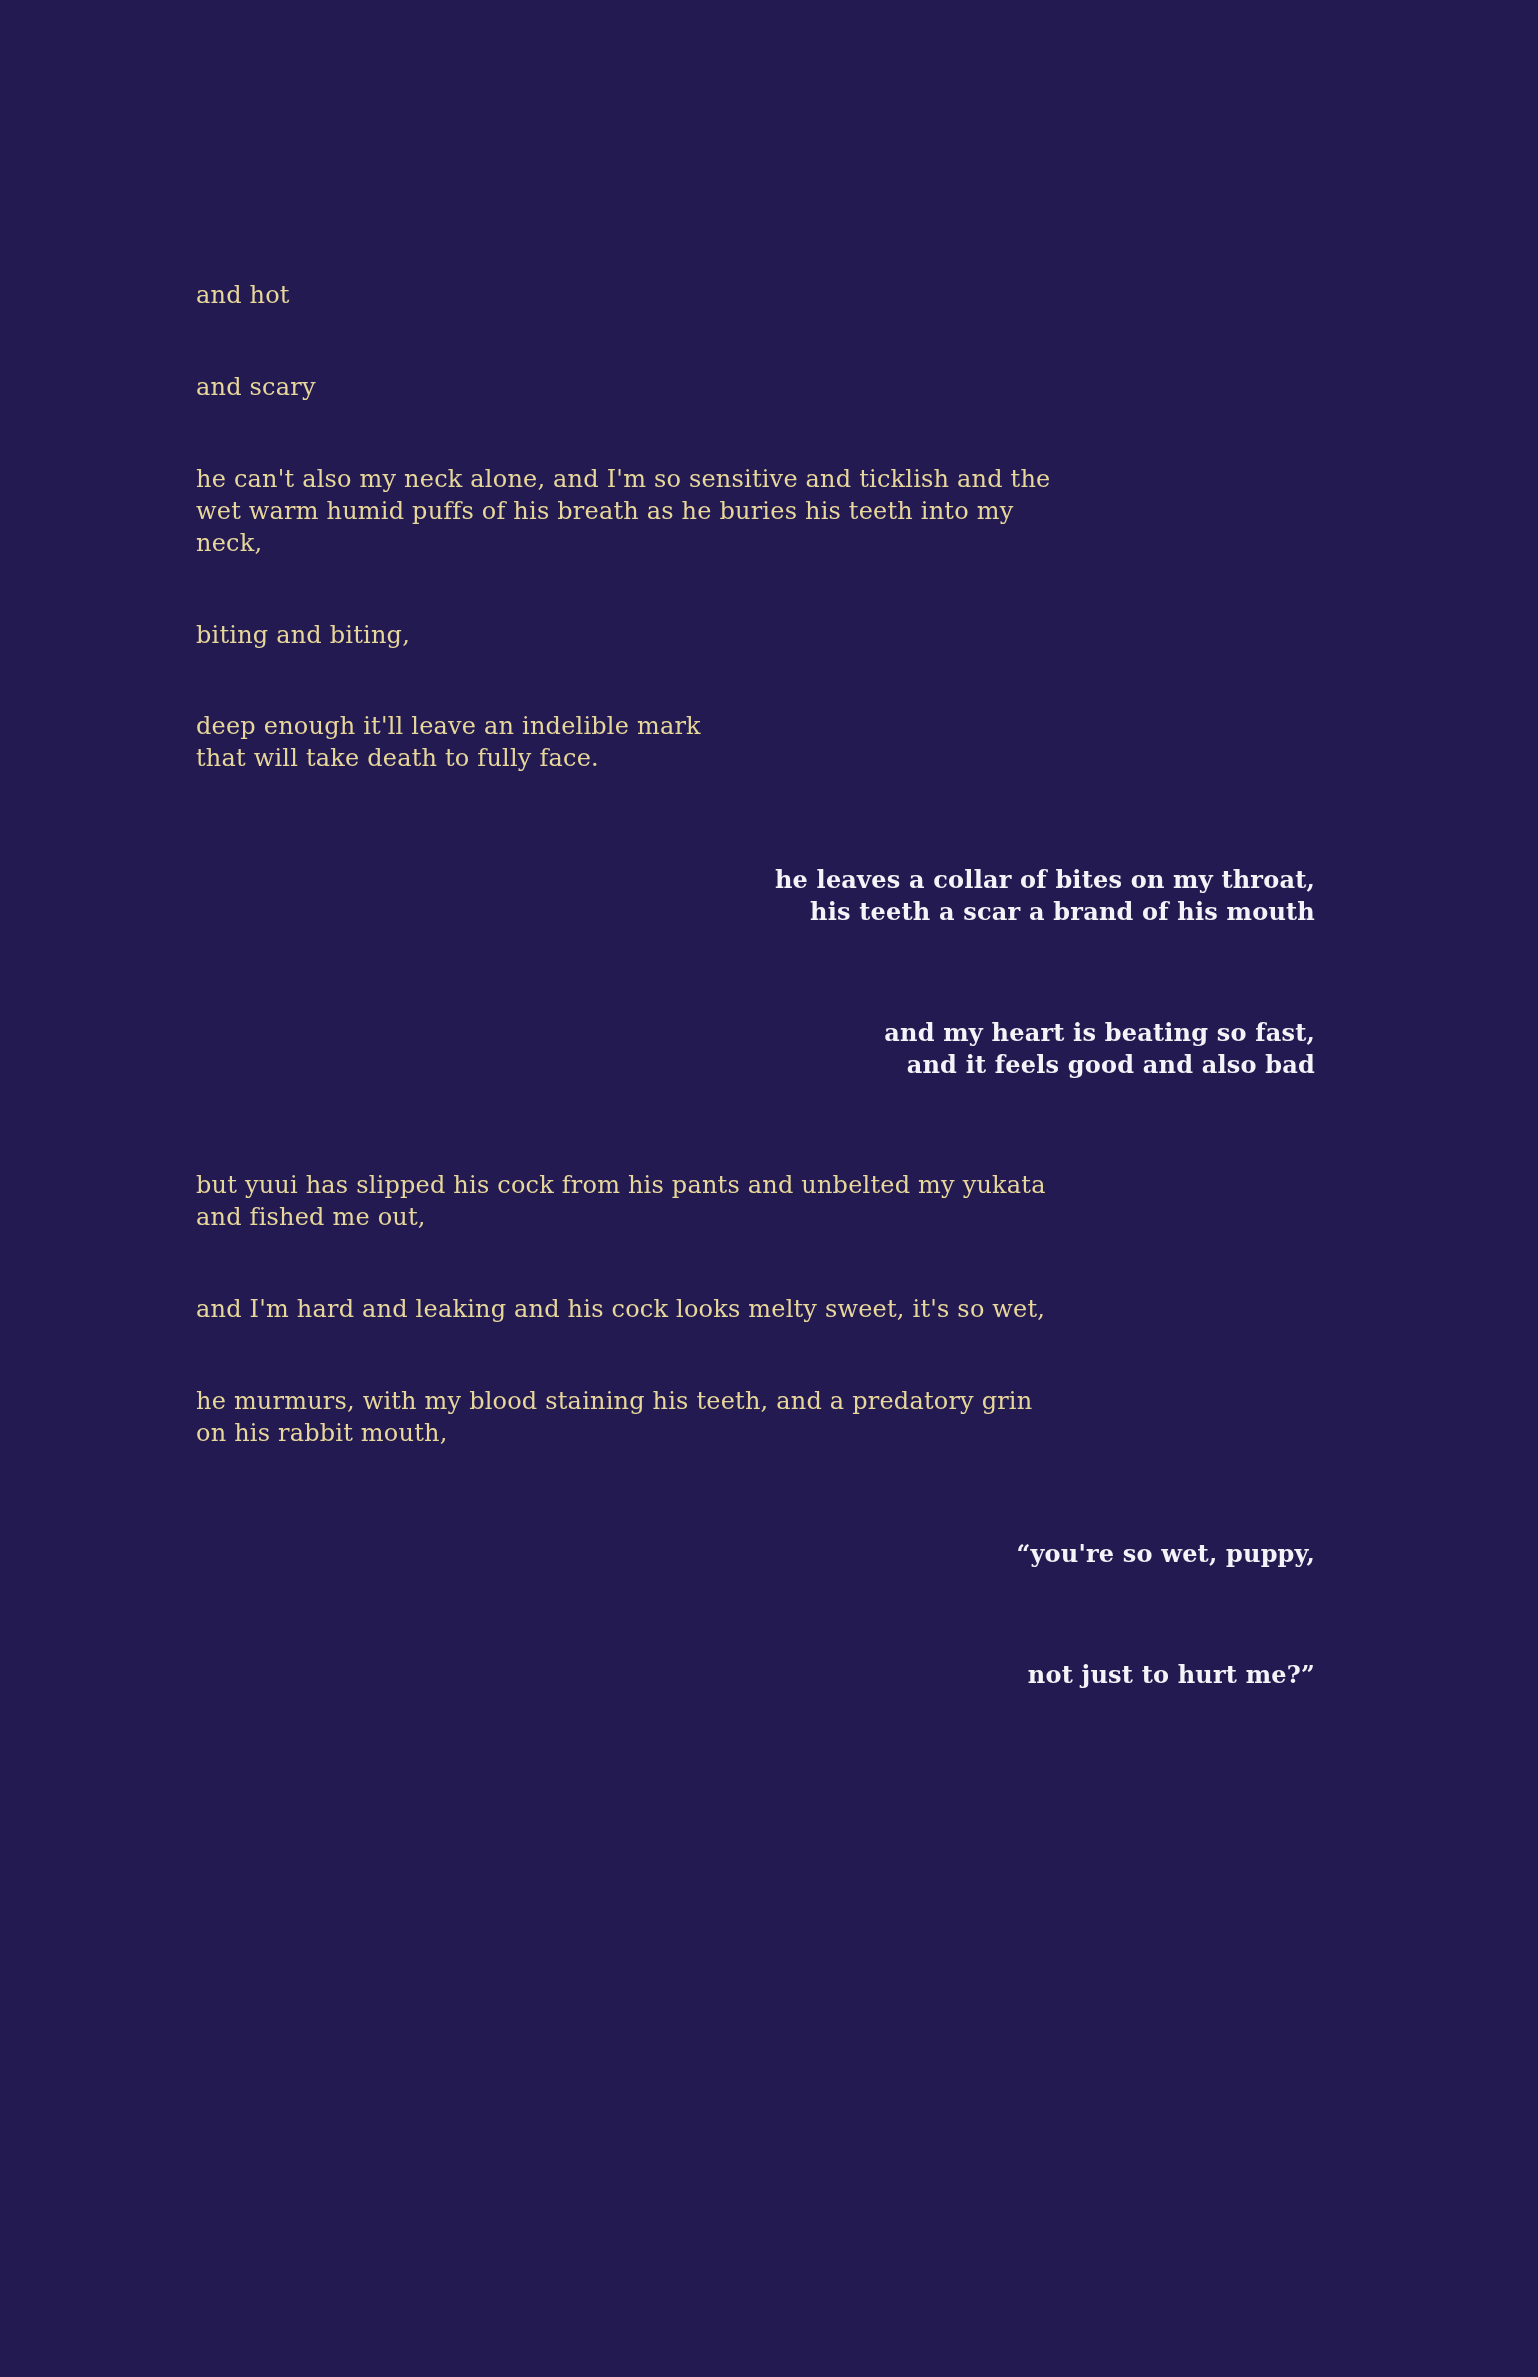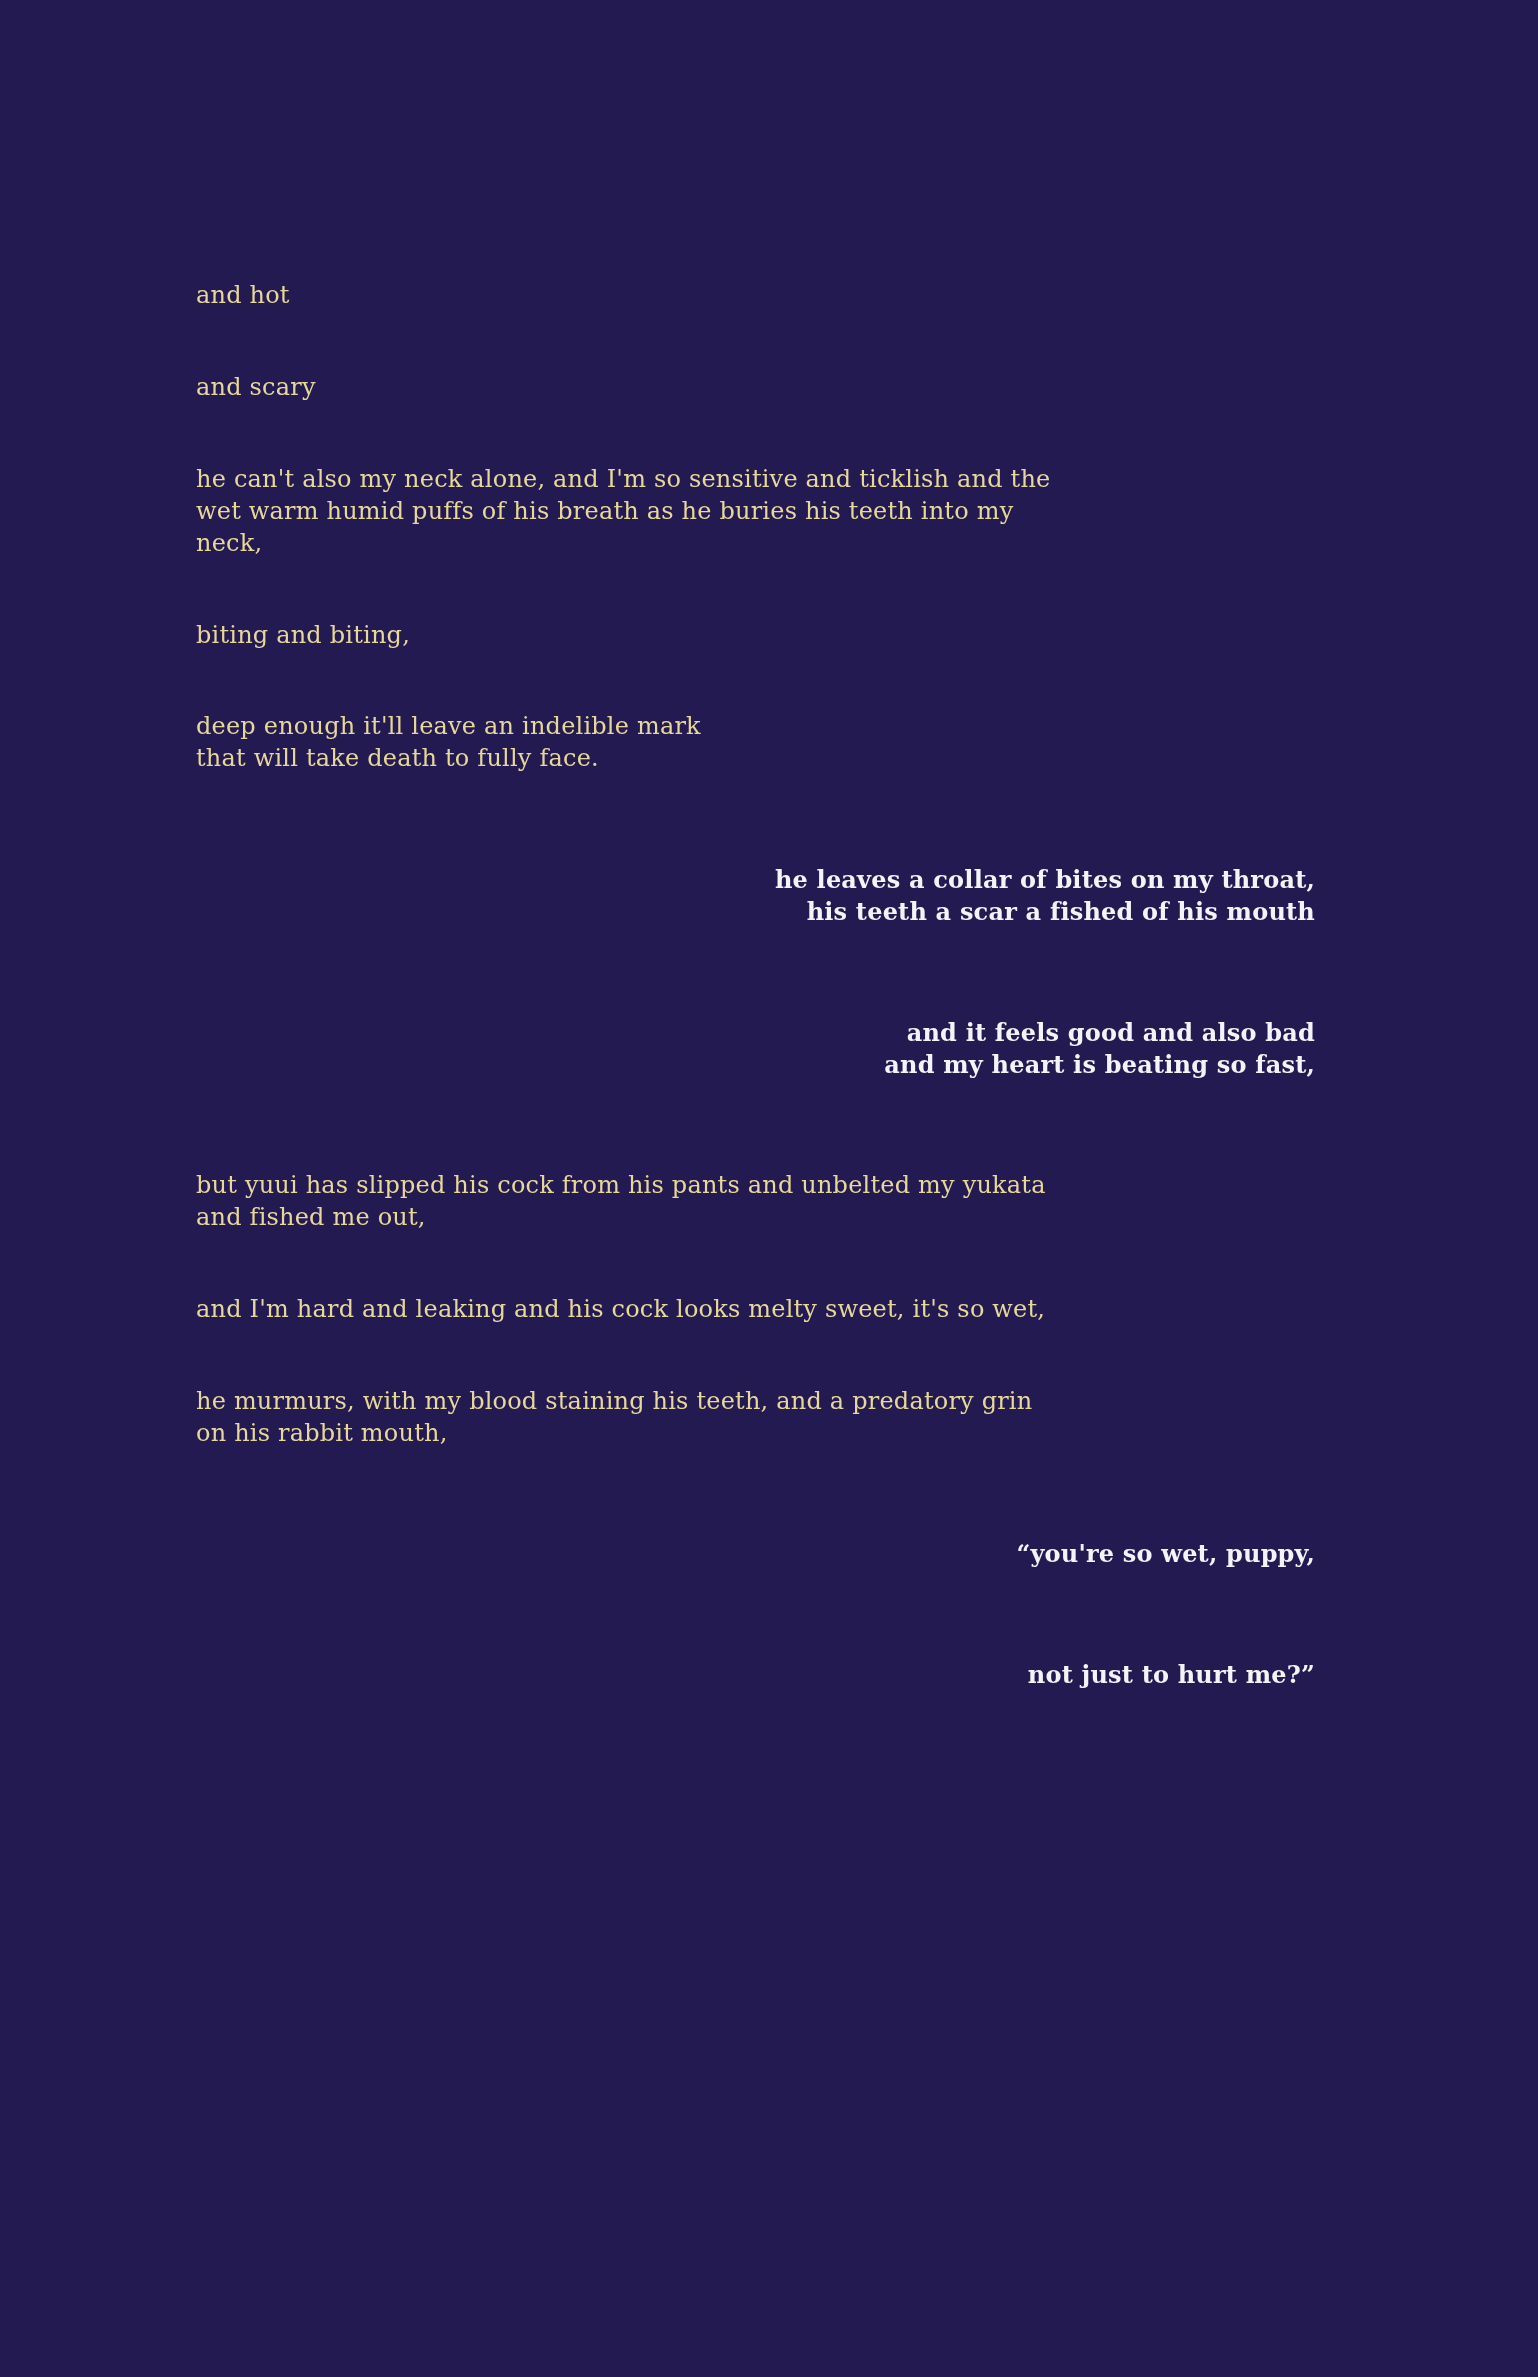--- a/index.html
+++ b/index.html
@@ -67,26 +67,26 @@
     <div class="line gold">biting and biting,</div>
   </div>
 
   <div class="stanza gap-xl">
     <div class="line gold">deep enough it'll leave an indelible mark</div>
     <div class="line gold">that will take death to fully face.</div>
   </div>
 
   <div class="stanza gap-xl right">
     <div class="line white">he leaves a collar of bites on my throat,</div>
-    <div class="line white">his teeth a scar a fished of his mouth</div>
+    <div class="line white">his teeth a scar a brand of his mouth</div>
   </div>
 
   <div class="stanza gap-xl right">
+    <div class="line white">and my heart is beating so fast,</div>
     <div class="line white">and it feels good and also bad</div>
-    <div class="line white">and my heart is beating so fast,</div>
   </div>
 
   <div class="stanza">
     <div class="line gold">but yuui has slipped his cock from his pants and unbelted my yukata</div>
     <div class="line gold">and fished me out,</div>
   </div>
 
   <div class="stanza">
     <div class="line gold">and I'm hard and leaking and his cock looks melty sweet, it's so wet,</div>
   </div>

